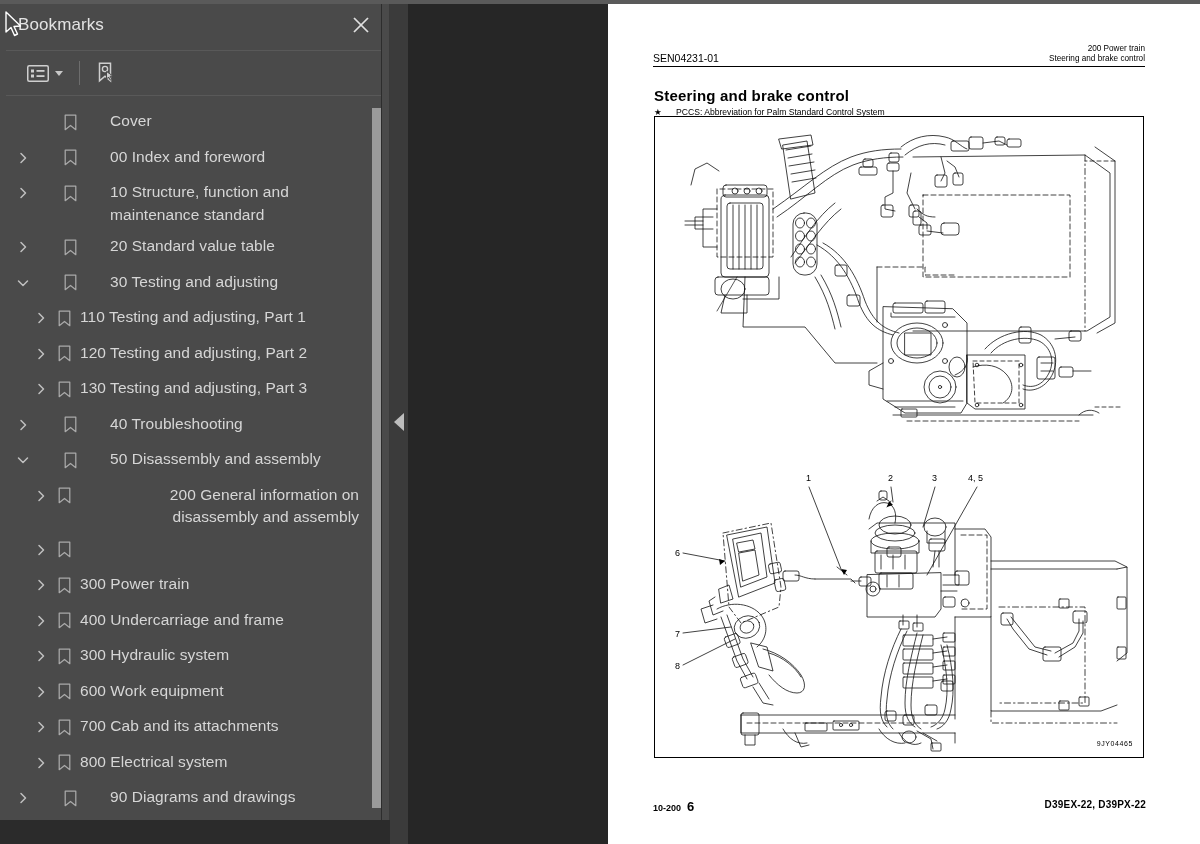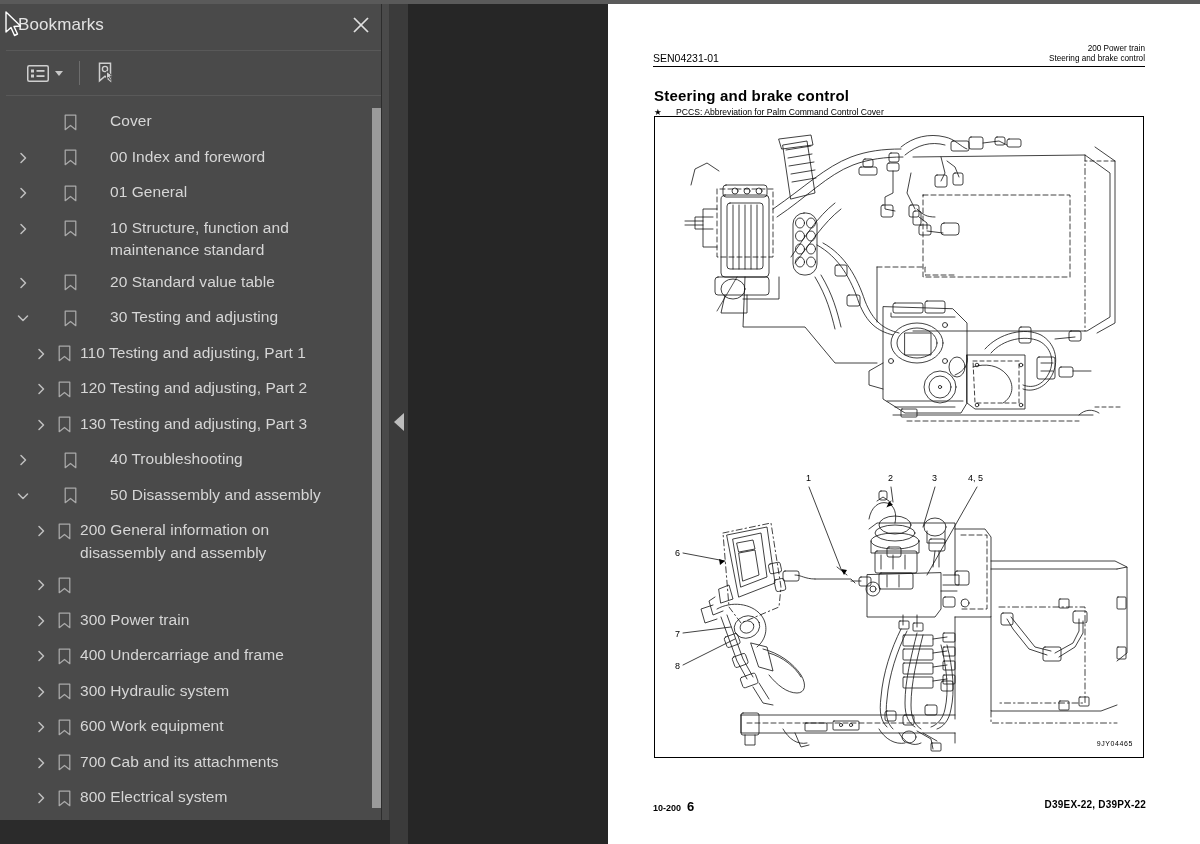--- a/index.html
+++ b/index.html
@@ -98,21 +98,21 @@
   }
   .bm-row {
     display: flex;
     align-items: flex-start;
     min-height: 35.5px;
     padding: 4px 30px 4px 0;
     cursor: pointer;
     position: relative;
   }
   .bm-row.lvl1 { padding-left: 12px; gap: 24px; }
-  .bm-row.lvl2 { padding-left: 30px; }
+  .bm-row.lvl2 { padding-left: 30px; text-align: right; }
   .twisty {
     flex: 0 0 22px;
     width: 22px; height: 26px;
     display: flex; align-items: center; justify-content: center;
     margin-top: 0px;
   }
   .twisty svg { display: block; }
   .bm-ico {
     flex: 0 0 24px;
     width: 24px; height: 26px;
@@ -355,33 +355,20 @@
           <span class="twisty">
             <svg width="12" height="12" viewBox="0 0 12 12">
               <path d="M4 1.5 L8.5 6 L4 10.5" fill="none" stroke="#c0c0c0" stroke-width="1.5" stroke-linecap="round" stroke-linejoin="round"></path>
             </svg>
           </span>
           <span class="bm-ico">
             <svg width="13" height="17" viewBox="0 0 13 17">
               <path d="M1.2 1.1 h10.6 v14.6 l-5.3 -4.2 l-5.3 4.2 z" fill="none" stroke="#a9a9a9" stroke-width="1.25" stroke-linejoin="round"></path>
             </svg>
           </span>
-          <span class="bm-label">01 General</span>
-        </div>
-        <div class="bm-row lvl1">
-          <span class="twisty">
-            <svg width="12" height="12" viewBox="0 0 12 12">
-              <path d="M4 1.5 L8.5 6 L4 10.5" fill="none" stroke="#c0c0c0" stroke-width="1.5" stroke-linecap="round" stroke-linejoin="round"></path>
-            </svg>
-          </span>
-          <span class="bm-ico">
-            <svg width="13" height="17" viewBox="0 0 13 17">
-              <path d="M1.2 1.1 h10.6 v14.6 l-5.3 -4.2 l-5.3 4.2 z" fill="none" stroke="#a9a9a9" stroke-width="1.25" stroke-linejoin="round"></path>
-            </svg>
-          </span>
           <span class="bm-label">10 Structure, function and maintenance standard</span>
         </div>
         <div class="bm-row lvl1">
           <span class="twisty">
             <svg width="12" height="12" viewBox="0 0 12 12">
               <path d="M4 1.5 L8.5 6 L4 10.5" fill="none" stroke="#c0c0c0" stroke-width="1.5" stroke-linecap="round" stroke-linejoin="round"></path>
             </svg>
           </span>
           <span class="bm-ico">
             <svg width="13" height="17" viewBox="0 0 13 17">
@@ -604,21 +591,21 @@
         <div class="pg-head-right">
           <div>200 Power train</div>
           <div>Steering and brake control</div>
         </div>
       </div>
 
       <div class="pg-h1">Steering and brake control</div>
 
       <div class="pg-note">
         <span class="star">★</span>
-        <span>PCCS: Abbreviation for Palm Command Control Cover</span>
+        <span>PCCS: Abbreviation for Palm Standard Control System</span>
       </div>
 
       <div class="fig-box">
 
         <svg class="draw" width="490" height="340" viewBox="0 0 490 340" fill="none" stroke="#111" stroke-width="0.8" stroke-linejoin="round" stroke-linecap="round">
           <g>
 
             <path d="M258 40 L430 38 L455 56 L455 200 L432 214 L258 214"></path>
             <path d="M430 38 L430 214" stroke-dasharray="6 3 1.5 3"></path>
             <path d="M268 78 L415 78 L415 160 L268 160 Z" stroke-dasharray="5 3"></path>

